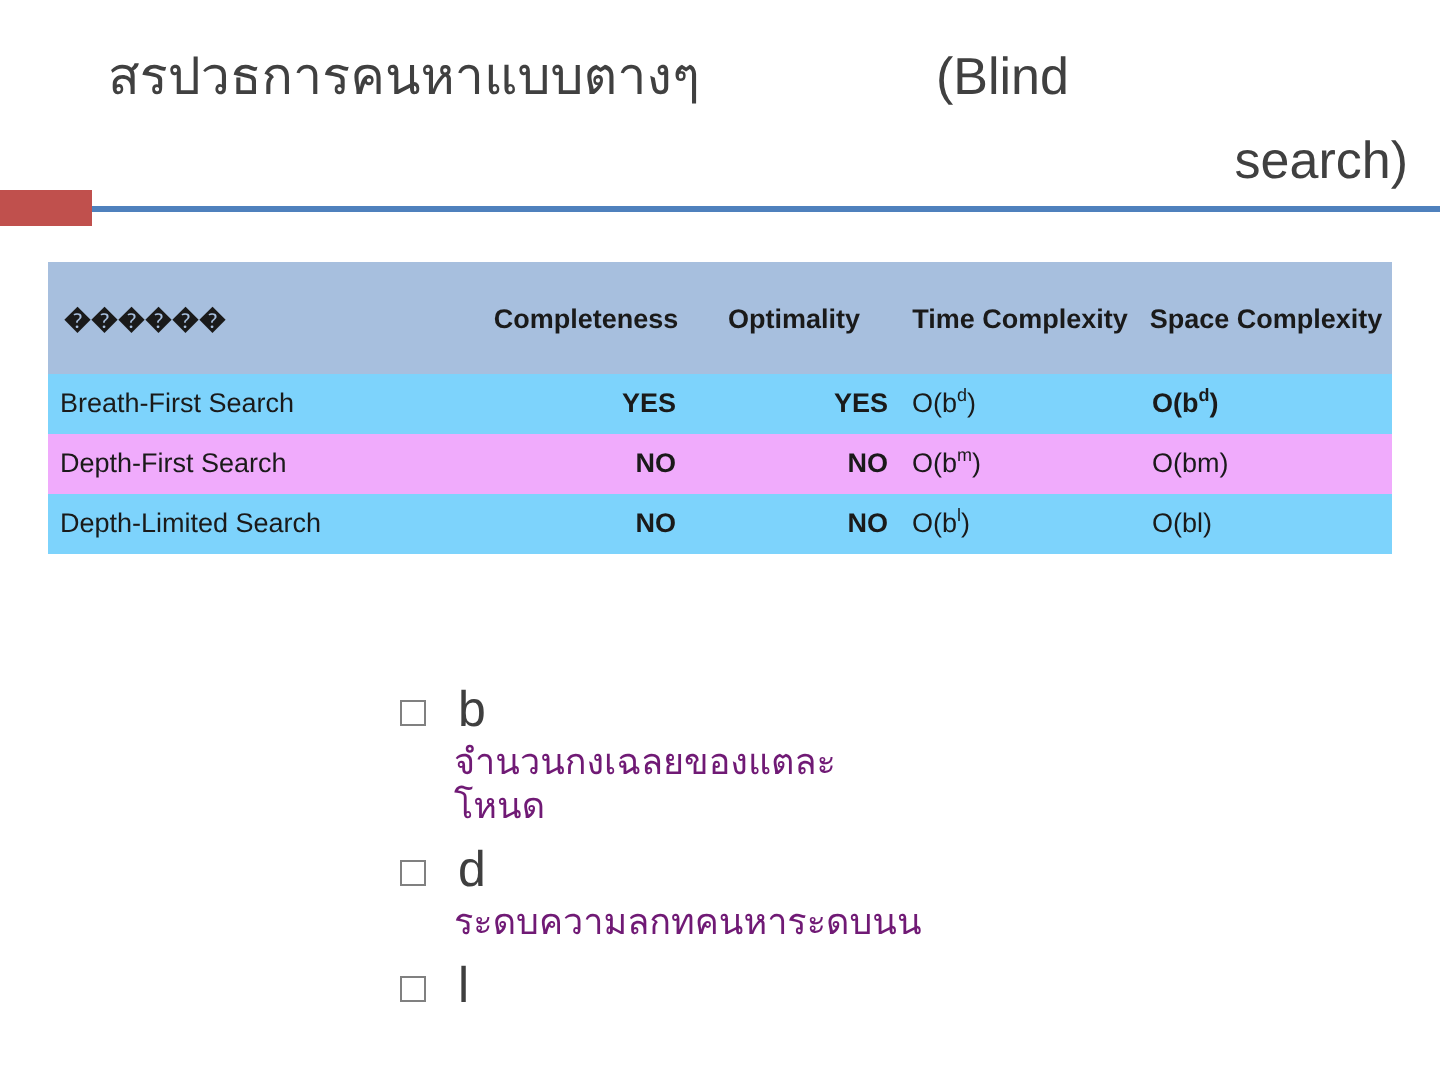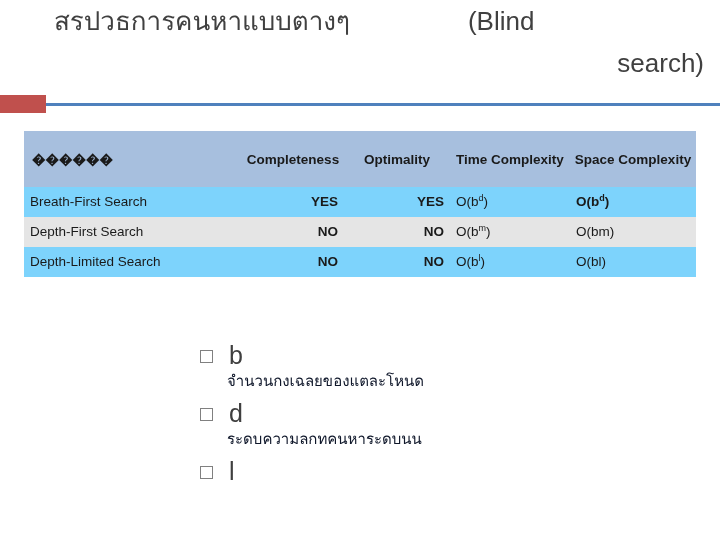--- a/index.html
+++ b/index.html
@@ -12,21 +12,21 @@
     background: #ffffff;
     font-family: "Liberation Sans", sans-serif;
     overflow: hidden;
     position: relative;
   }
 
   
   .title-area {
     position: absolute;
     left: 54px;
-    top: 0;
+    top: 17px;
     width: 650px;
     color: #404040;
     font-size: 26px;
     line-height: 42px;
     font-weight: 400;
   }
   .title-line1 {
     display: block;
     white-space: pre;
   }
@@ -89,21 +89,21 @@
     padding: 7px 6px;
     height: 16px;
     vertical-align: middle;
     line-height: 16px;
     color: #1a1a1a;
   }
   table.cmp tr.r-even td {
     background: #7dd3fc;
   }
   table.cmp tr.r-odd td {
-    background: #e5e5e5;
+    background: #f0abfc;
   }
   td.c-name {
     text-align: left;
     padding-left: 8px;
   }
   td.c-val {
     text-align: right;
     font-weight: bold;
     padding-left: 8px;
   }
@@ -151,22 +151,22 @@
     background: #ffffff;
   }
   .bullet-main {
     font-size: 25px;
     color: #3f3f3f;
     line-height: 30px;
     font-weight: 400;
   }
   .bullet-sub {
     margin-left: 27px;
-    font-size: 15px;
-    color: #0f172a;
+    font-size: 18px;
+    color: #701a75;
     line-height: 22px;
     width: 235px;
     margin-top: -2px;
     margin-bottom: 6px;
   }
 </style>
 </head>
 <body>
 
 <div class="title-area">

